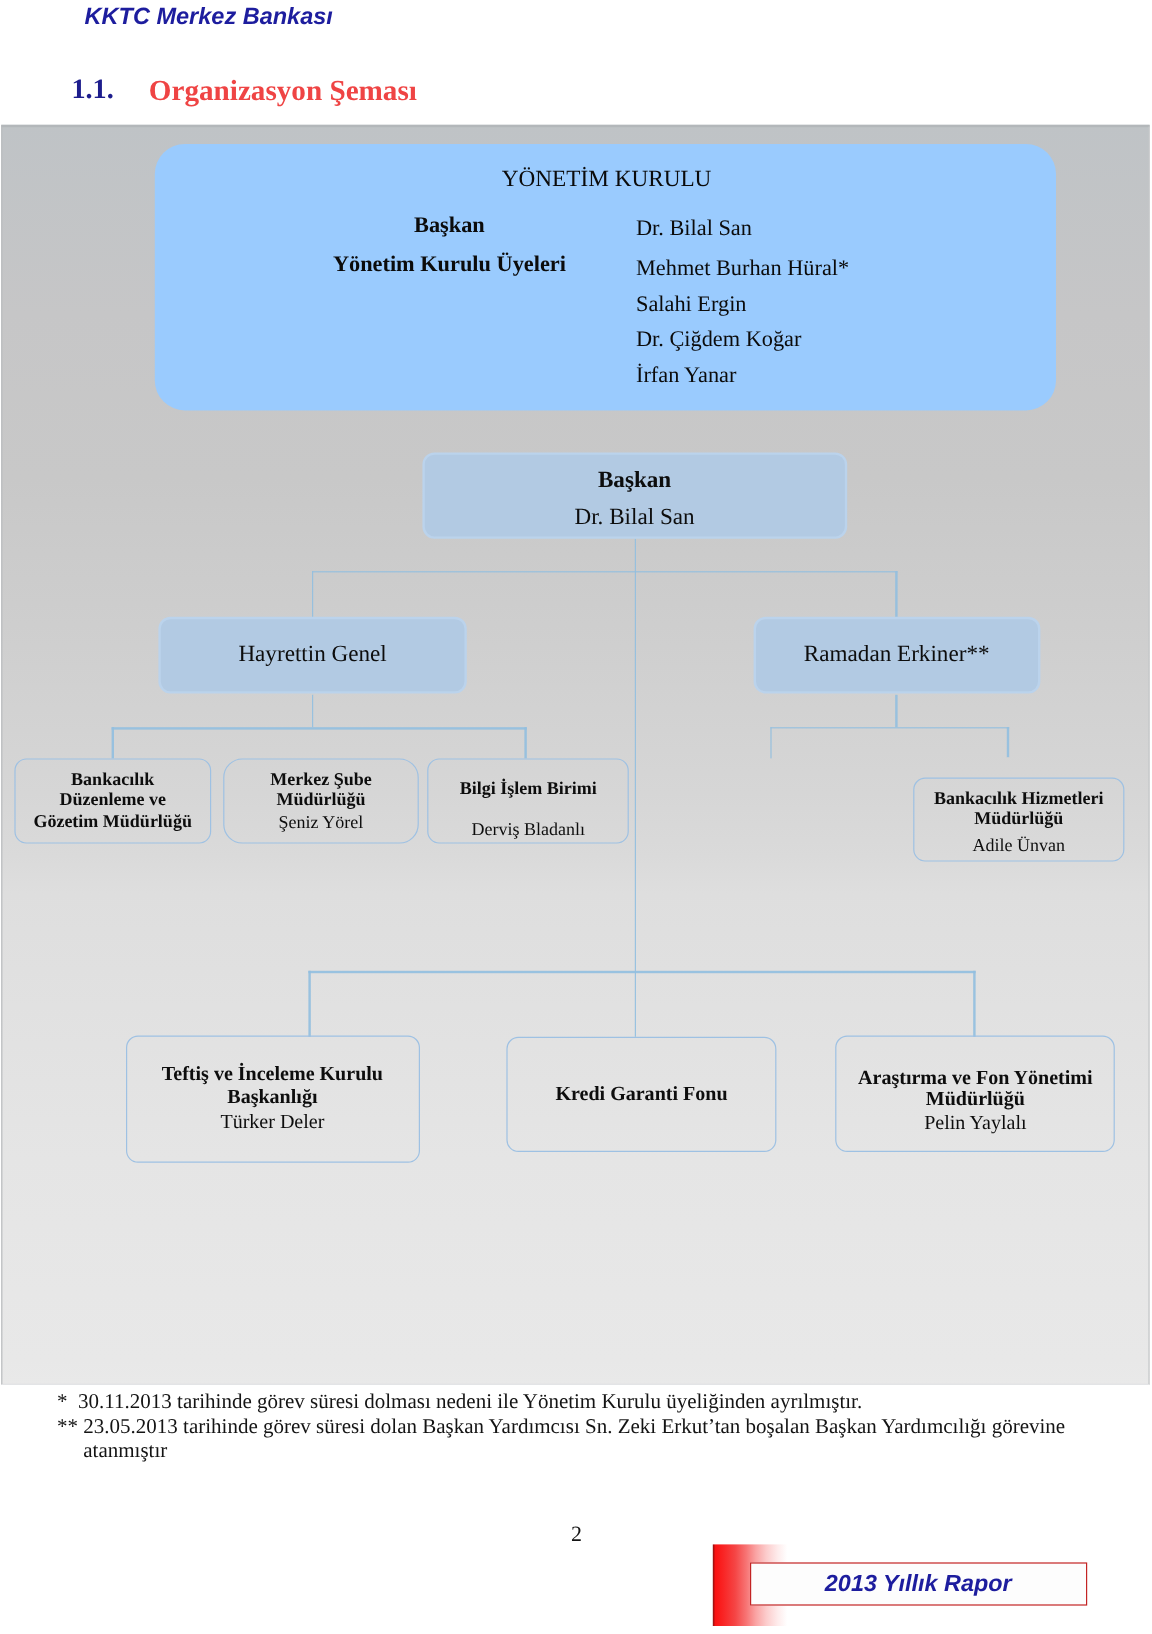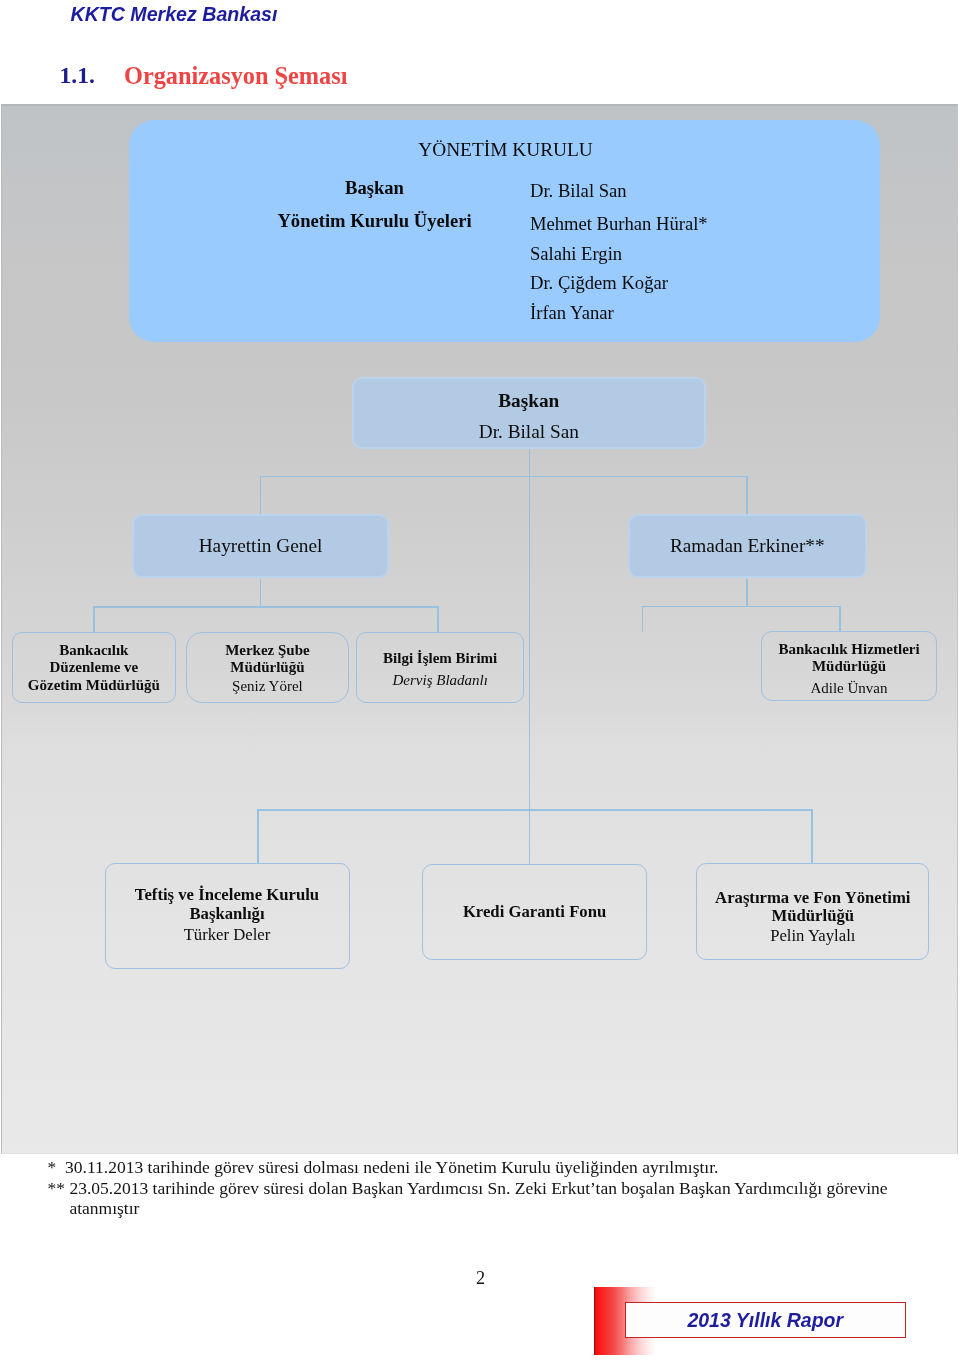--- a/index.html
+++ b/index.html
@@ -21,21 +21,21 @@
     background:linear-gradient(180deg,#bfc3c6 0%,#c6c6c7 15%,#c8c8c8 28%,#cdcdcd 38%,
       #d0d0d0 43%,#d6d6d6 53%,#dadada 58%,#dedede 61%,#e1e1e1 70%,#e5e5e5 82%,#e8e8e8 98%,#e9e9e9 100%);}
   .node{position:absolute;box-sizing:border-box;display:flex;flex-direction:column;
     align-items:center;justify-content:center;text-align:center;color:#0d0d0d;}
   .node.filled{background:#b2cae3;border:2px solid #bbd3ec;border-radius:10px;}
   .node.plain{background:transparent;border:1.45px solid #9ec1e3;border-radius:10px;}
   .ttl{font-weight:bold;}
   .ttl span{display:block;}
   .s15 .ttl,.s15 .nm{font-size:15px;line-height:17.6px;}
   .s15 .nm{margin-top:1.5px;}
-  .gapname .nm{margin-top:4px;font-style:italic;}
+  .gapname .nm{margin-top:16px;}
   .gapname2 .nm{margin-top:4.5px;}
   .node.topalign{justify-content:flex-start;}
   .s167 .ttl,.s167 .nm{font-size:16.7px;line-height:18.5px;}
   .s167 .nm{margin-top:2.8px;}
   .s167.tightname .nm{margin-top:0.8px;}
   .s19 .ttl,.s19 .nm{font-size:19.3px;line-height:26px;}
   .s19 .nm{margin-top:5px;}
   .node.plainname .ttl{font-weight:normal;}
   .lnk{position:absolute;background:#93bfe0;opacity:.92;}
 
@@ -132,21 +132,21 @@
           <span>Müdürlüğü</span>
         </div>
       <div class="nm">Şeniz Yörel</div>
     </div>
     <div class="node plain s15 topalign gapname" style="left:355.2px;top:528px;width:168px;height:70.7px;padding-top:17px;">
       <div class="ttl">
           <span>Bilgi İşlem Birimi</span>
         </div>
       <div class="nm">Derviş Bladanlı</div>
     </div>
-    <div class="node plain s15 topalign gapname2" style="left:760px;top:527px;width:176px;height:70px;padding-top:8.6px;border-radius:11px;">
+    <div class="node plain s15 topalign gapname2" style="left:760px;top:544px;width:176px;height:70px;padding-top:8.6px;">
       <div class="ttl">
           <span>Bankacılık Hizmetleri</span>
           <span>Müdürlüğü</span>
         </div>
       <div class="nm">Adile Ünvan</div>
     </div>
 
     <div class="node plain s167 topalign" style="left:103.5px;top:759.4px;width:245px;height:106px;padding-top:22.0px;">
       <div class="ttl">
           <span>Teftiş ve İnceleme Kurulu</span>

